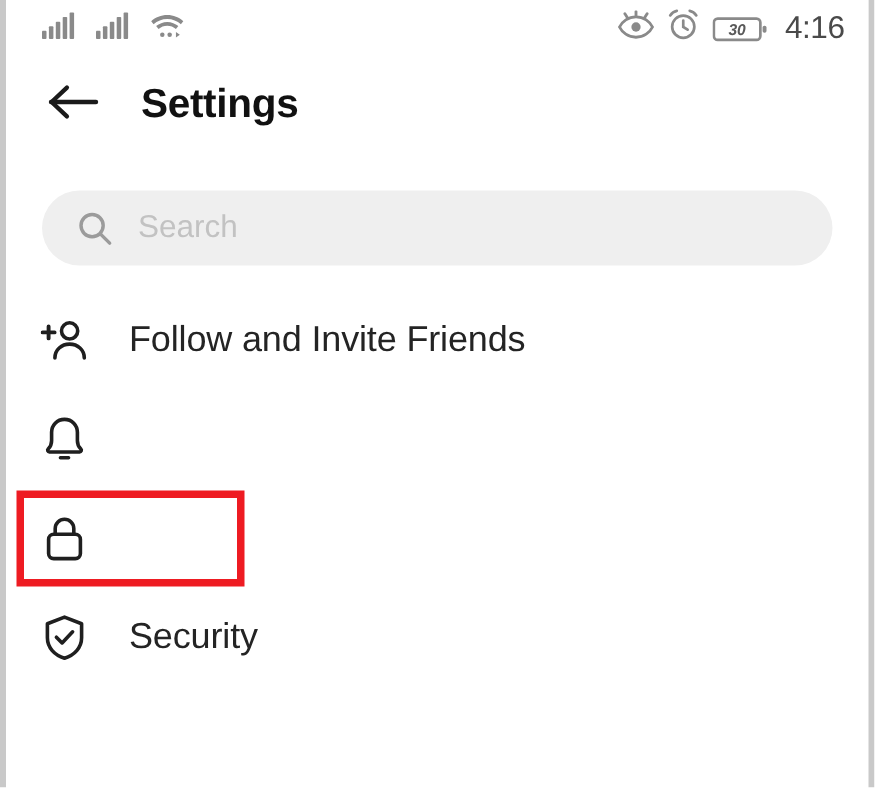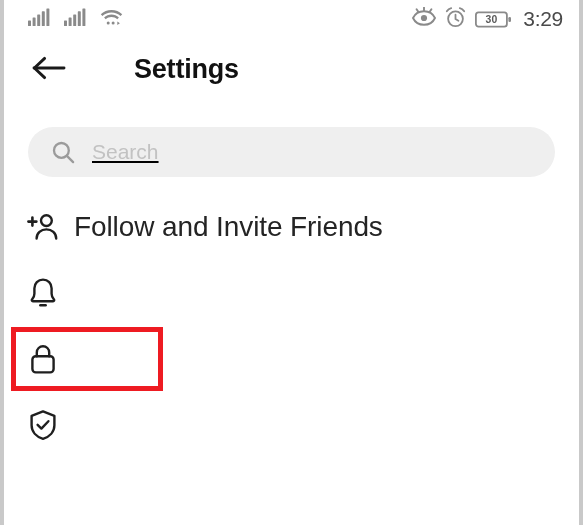--- a/index.html
+++ b/index.html
@@ -44,30 +44,29 @@
     gap: 9px;
   }
   .status-icon { display: block; }
   .status-time {
     font-size: 21px;
     color: #4a4a4a;
     font-family: "Liberation Sans", sans-serif;
     letter-spacing: -0.3px;
     margin-left: 1px;
   }
-  .battery-wrap { display: flex; align-items: center; }
+  .battery-wrap { display: flex; align-items: center; font-style: italic; }
 
   
   .app-header {
     height: 62px;
     display: flex;
     align-items: center;
     padding-left: 24px;
     background: #ffffff;
-    gap: 40px;
   }
   .back-btn {
     width: 42px;
     height: 42px;
     display: flex;
     align-items: center;
     justify-content: center;
     cursor: pointer;
     background: none;
     border: none;
@@ -76,21 +75,20 @@
     font-size: 27px;
     font-weight: bold;
     color: #111111;
     margin-left: 24px;
     letter-spacing: -0.2px;
   }
 
   
   .search-zone {
     padding: 27px 24px 0 24px;
-    text-decoration: underline;
   }
   .search-bar {
     height: 50px;
     background: #efefef;
     border-radius: 26px;
     display: flex;
     align-items: center;
     padding: 0 22px;
     cursor: text;
   }
@@ -132,22 +130,22 @@
   }
   .row-icon {
     width: 34px;
     height: 34px;
     flex: 0 0 auto;
     display: flex;
     align-items: center;
     justify-content: center;
   }
   .row-label {
-    margin-left: 14px;
-    font-size: 28px;
+    margin-left: 26px;
+    font-size: 24px;
     color: #242424;
     letter-spacing: -0.1px;
   }
 
   
   .row-highlight {
     position: absolute;
     border: 5px solid #ee1b22;
     pointer-events: none;
     background: transparent;
@@ -211,21 +209,21 @@
       </span>
 
       <span class="battery-wrap">
         <svg width="38" height="21" viewBox="0 0 38 21">
           <rect x="0.9" y="3.4" width="31" height="14.2" rx="2.6" fill="none" stroke="#8a8a8a" stroke-width="1.8"></rect>
           <rect x="33.4" y="8.1" width="2.6" height="4.8" rx="1.2" fill="#8a8a8a"></rect>
           <text x="16.4" y="14.2" text-anchor="middle" font-family="Liberation Sans, sans-serif" font-size="10.4" font-weight="bold" fill="#5a5a5a">30</text>
         </svg>
       </span>
 
-      <span class="status-time">3:29</span>
+      <span class="status-time">4:16</span>
     </div>
   </div>
 
   <div class="app-header">
     <button class="back-btn">
       <span>
         <svg width="34" height="26" viewBox="0 0 34 26">
           <path d="M2 13h30" stroke="#1a1a1a" stroke-width="2.9" stroke-linecap="round" fill="none"></path>
           <path d="M12.6 3.4L2.4 13l10.2 9.6" stroke="#1a1a1a" stroke-width="2.9" stroke-linecap="round" stroke-linejoin="round" fill="none"></path>
         </svg>
@@ -274,16 +272,17 @@
         </span>
       </div>
       <div class="row-highlight" style="top: 133px; left: 7px; width: 152px; height: 64px; border-color: rgb(238, 27, 34);"></div>
       <div class="list-row">
         <span class="row-icon">
           <svg width="30" height="32" viewBox="0 0 30 32">
             <path d="M15 2.4L3.6 6.8v9.4c0 6.6 4.8 11.6 11.4 13.6 6.6-2 11.4-7 11.4-13.6V6.8L15 2.4z" fill="none" stroke="#1f1f1f" stroke-width="2.4" stroke-linejoin="round"></path>
             <path d="M9.6 15.8l3.8 3.8 7-7.4" fill="none" stroke="#1f1f1f" stroke-width="2.4" stroke-linecap="round" stroke-linejoin="round"></path>
           </svg>
         </span>
+        <span class="row-label">Security</span>
       </div>
     </div>
 
 </div>
 
 </body></html>

